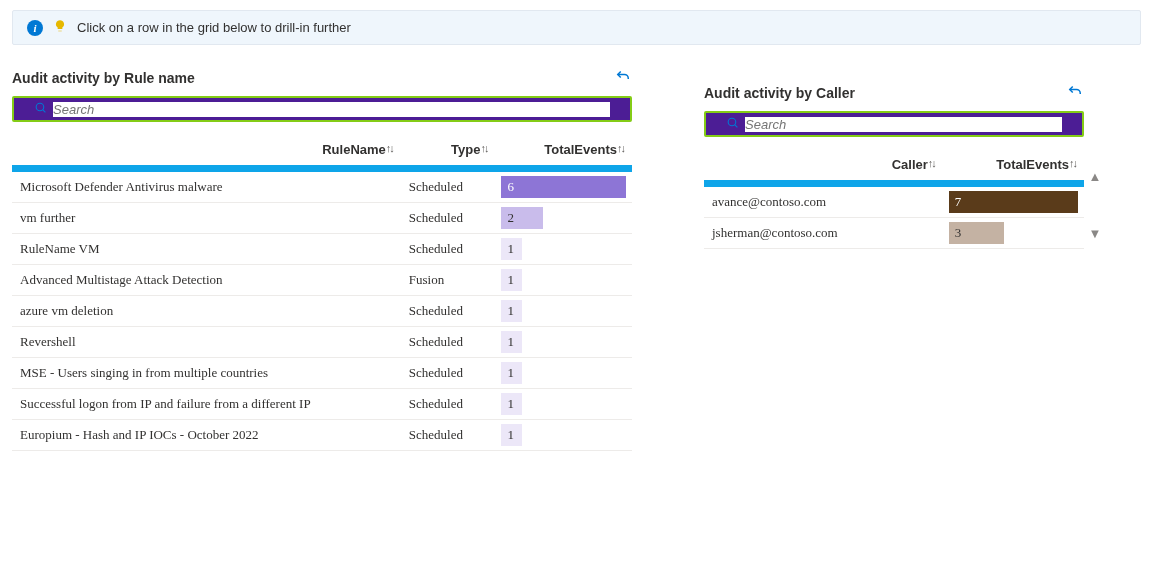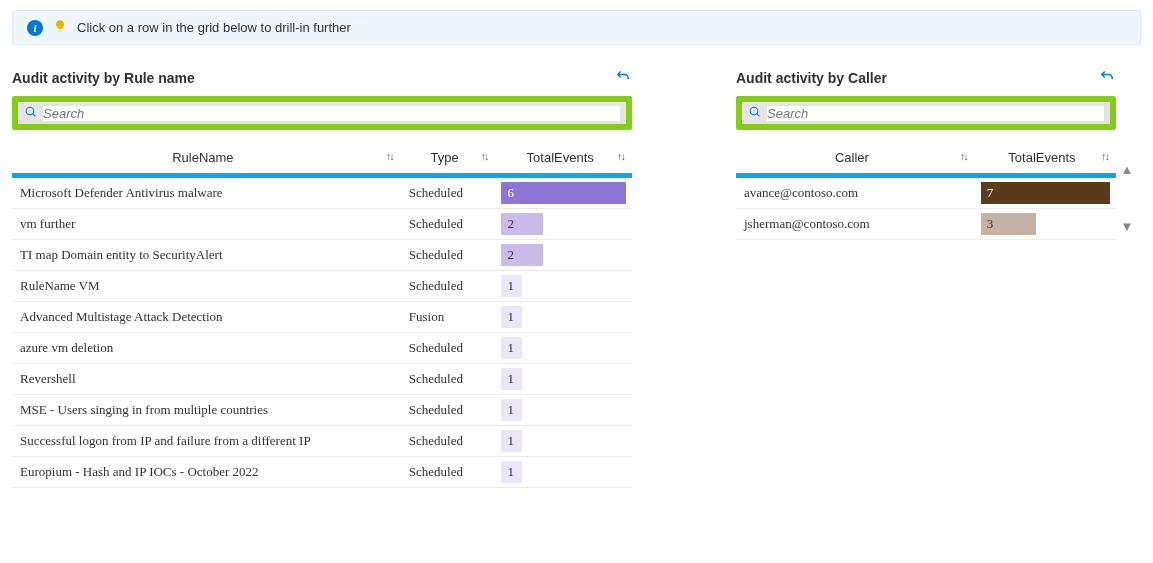--- a/index.html
+++ b/index.html
@@ -37,62 +37,62 @@
     font-style: italic;
     font-family: Georgia, serif;
   }
   .bulb-icon {
     color: #e6b800;
     font-size: 14px;
     flex-shrink: 0;
   }
   .panels {
     display: flex;
-    gap: 104px;
+    gap: 72px;
     align-items: flex-start;
   }
   .panel-left { width: 620px; }
-  .panel-right { width: 380px; }
+  .panel-right { width: 380px; margin-top: 15px; }
   .panel-header {
     display: flex;
     align-items: center;
     justify-content: space-between;
     margin-bottom: 8px;
   }
   .panel-title {
     font-weight: 600;
     font-size: 14px;
     color: #323130;
   }
   .undo-icon svg { width: 18px; height: 18px; stroke: #0078d4; }
   .search-box {
-    border: 6px solid #84cc16;
+    border: 2px solid #84cc16;
     border-radius: 2px;
     display: flex;
     align-items: center;
-    padding: 3px 6px;
+    padding: 3px 20px;
     margin-bottom: 14px;
-    background: #e5e5e5;
+    background: #4c1d95;
   }
   .search-icon { color: #0078d4; font-size: 13px; margin-right: 6px; }
   .search-input {
     border: none; outline: none;
     font-size: 13px;
     flex: 1;
     color: #605e5c;
     font-style: italic;
   }
   .grid-wrap { position: relative; }
   table { width: 100%; border-collapse: collapse; table-layout: fixed; }
   th {
-    text-align: center;
+    text-align: right;
     padding: 6px 8px 8px 8px;
-    font-weight: 400;
-    font-size: 13px;
-    border-bottom: 5px solid #0ea5e9;
+    font-weight: 700;
+    font-size: 13px;
+    border-bottom: 7px solid #0ea5e9;
     position: relative;
   }
   .sort-arrows {
     color: #605e5c;
     font-size: 11px;
     float: right;
     letter-spacing: -2px;
   }
   td {
     padding: 7px 8px;
@@ -201,27 +201,20 @@
           <tbody id="rule-rows">
               <tr>
                 <td>Microsoft Defender Antivirus malware</td>
                 <td>Scheduled</td>
                 <td class="bar-cell">
                   <div class="bar dark" style="width:100%;background:#8d75d6">6</div>
                 </td>
               </tr>
               <tr>
                 <td>vm further</td>
-                <td>Scheduled</td>
-                <td class="bar-cell">
-                  <div class="bar" style="width:33.33333333333333%;background:#c9bceb">2</div>
-                </td>
-              </tr>
-              <tr>
-                <td>TI map Domain entity to SecurityAlert</td>
                 <td>Scheduled</td>
                 <td class="bar-cell">
                   <div class="bar" style="width:33.33333333333333%;background:#c9bceb">2</div>
                 </td>
               </tr>
               <tr>
                 <td>RuleName VM</td>
                 <td>Scheduled</td>
                 <td class="bar-cell">
                   <div class="bar" style="width:16.666666666666664%;background:#ece7f8">1</div>

